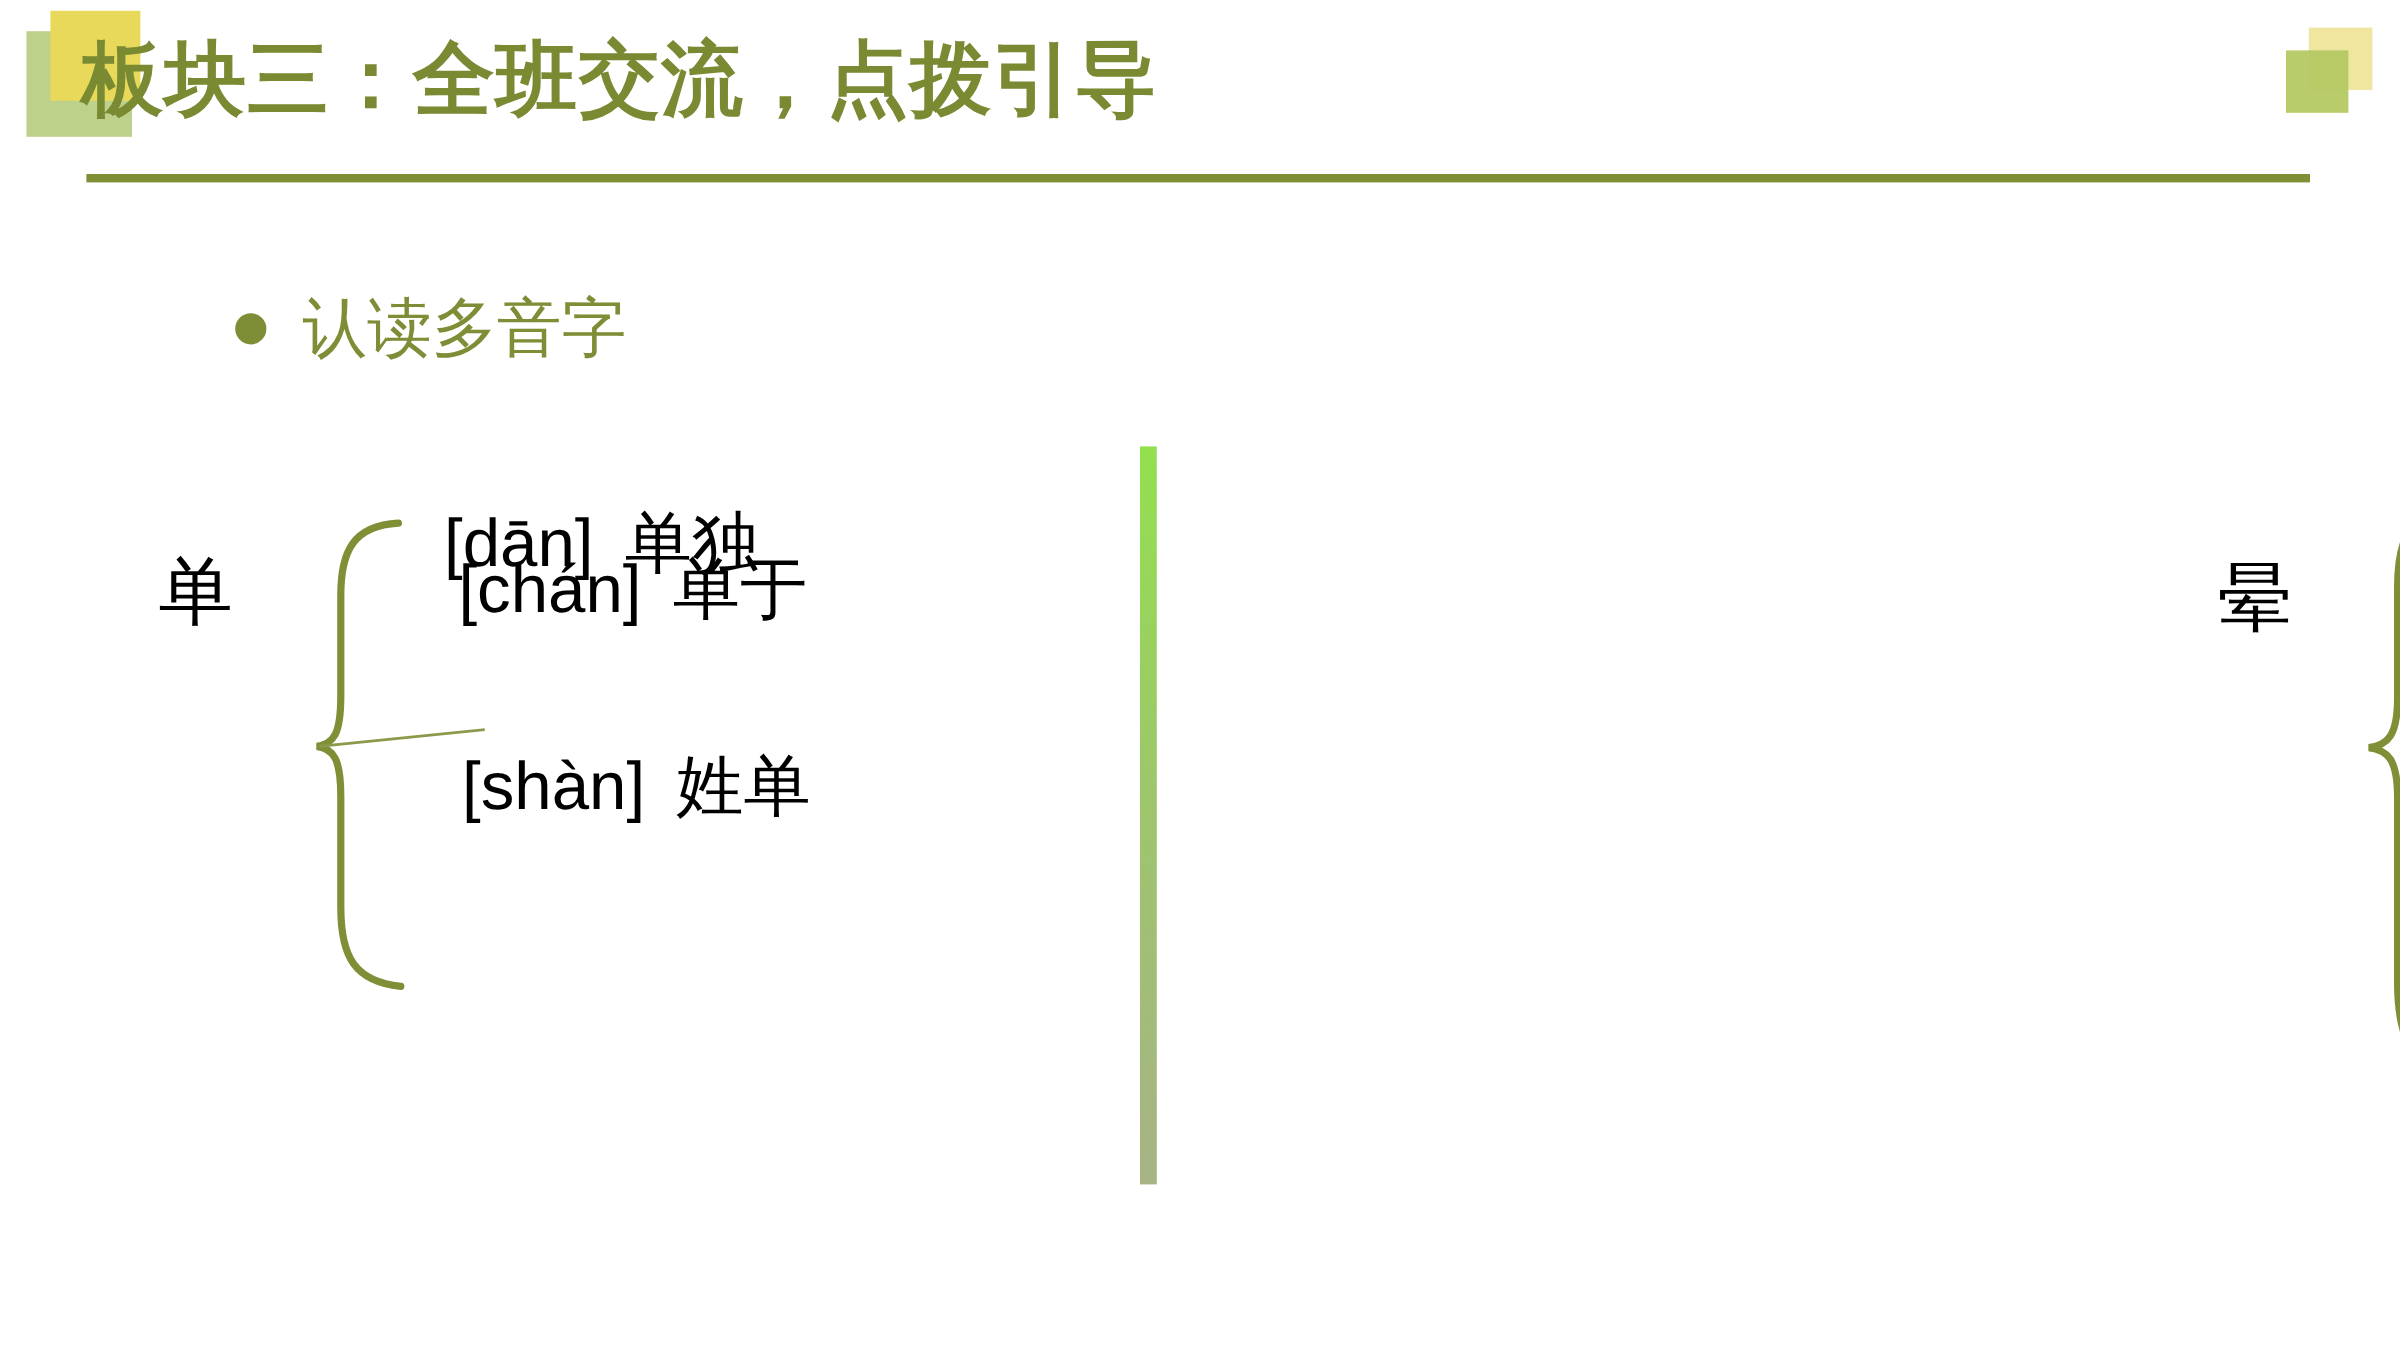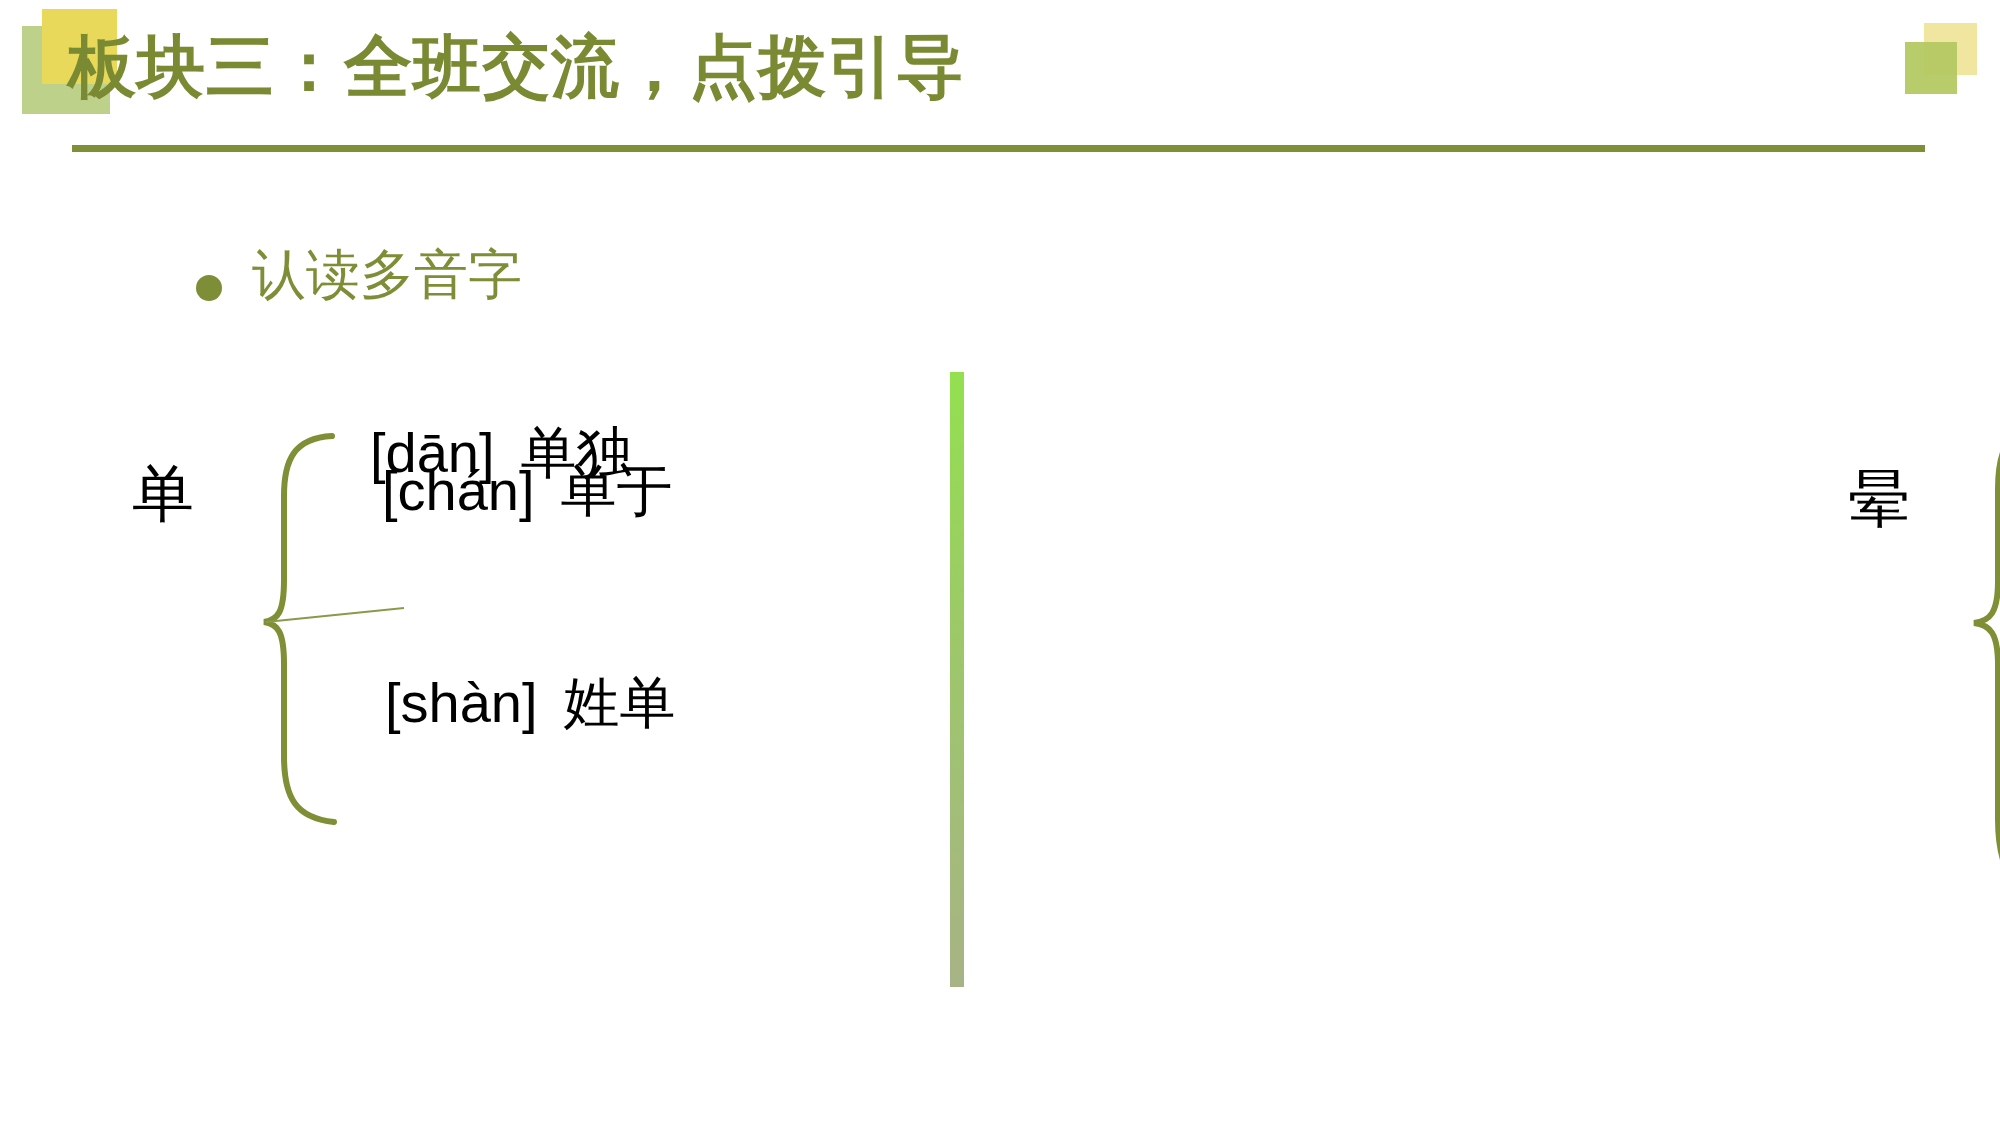--- a/index.html
+++ b/index.html
@@ -71,21 +71,21 @@
     height: 7px;
     background: #7f8f35;
   }
 
   
   #bullet-row {
     position: absolute;
     left: 196px;
     top: 247px;
     display: flex;
-    align-items: flex-end;
+    align-items: center;
     gap: 30px;
   }
   #bullet-dot {
     width: 26px;
     height: 26px;
     border-radius: 50%;
     background: #7e8e36;
     flex: 0 0 auto;
   }
   #bullet-label {
@@ -129,21 +129,21 @@
   }
   .entry .pinyin { }
   .entry .word { margin-left: 26px; }
 
   
   #group-dan { left: 0; top: 0; width: 940px; height: 1125px; }
   #dan-head  { left: 132px; top: 463px; }
   #dan-brace { left: 222px; top: 430px; }
   #dan-e0 { left: 370px; top: 425px; }
   #dan-e1 { left: 382px; top: 463px; }
-  #dan-e2 { left: 385px; top: 627px; margin-top: 48px; }
+  #dan-e2 { left: 385px; top: 627px; }
 
   
   #group-yun { left: 980px; top: 0; width: 1020px; height: 1125px; }
   #yun-head  { left: 868px; top: 468px; }
   #yun-brace { left: 950px; top: 415px; }
 </style>
 </head>
 <body>
 
 <div id="deco-tl-green"></div>

